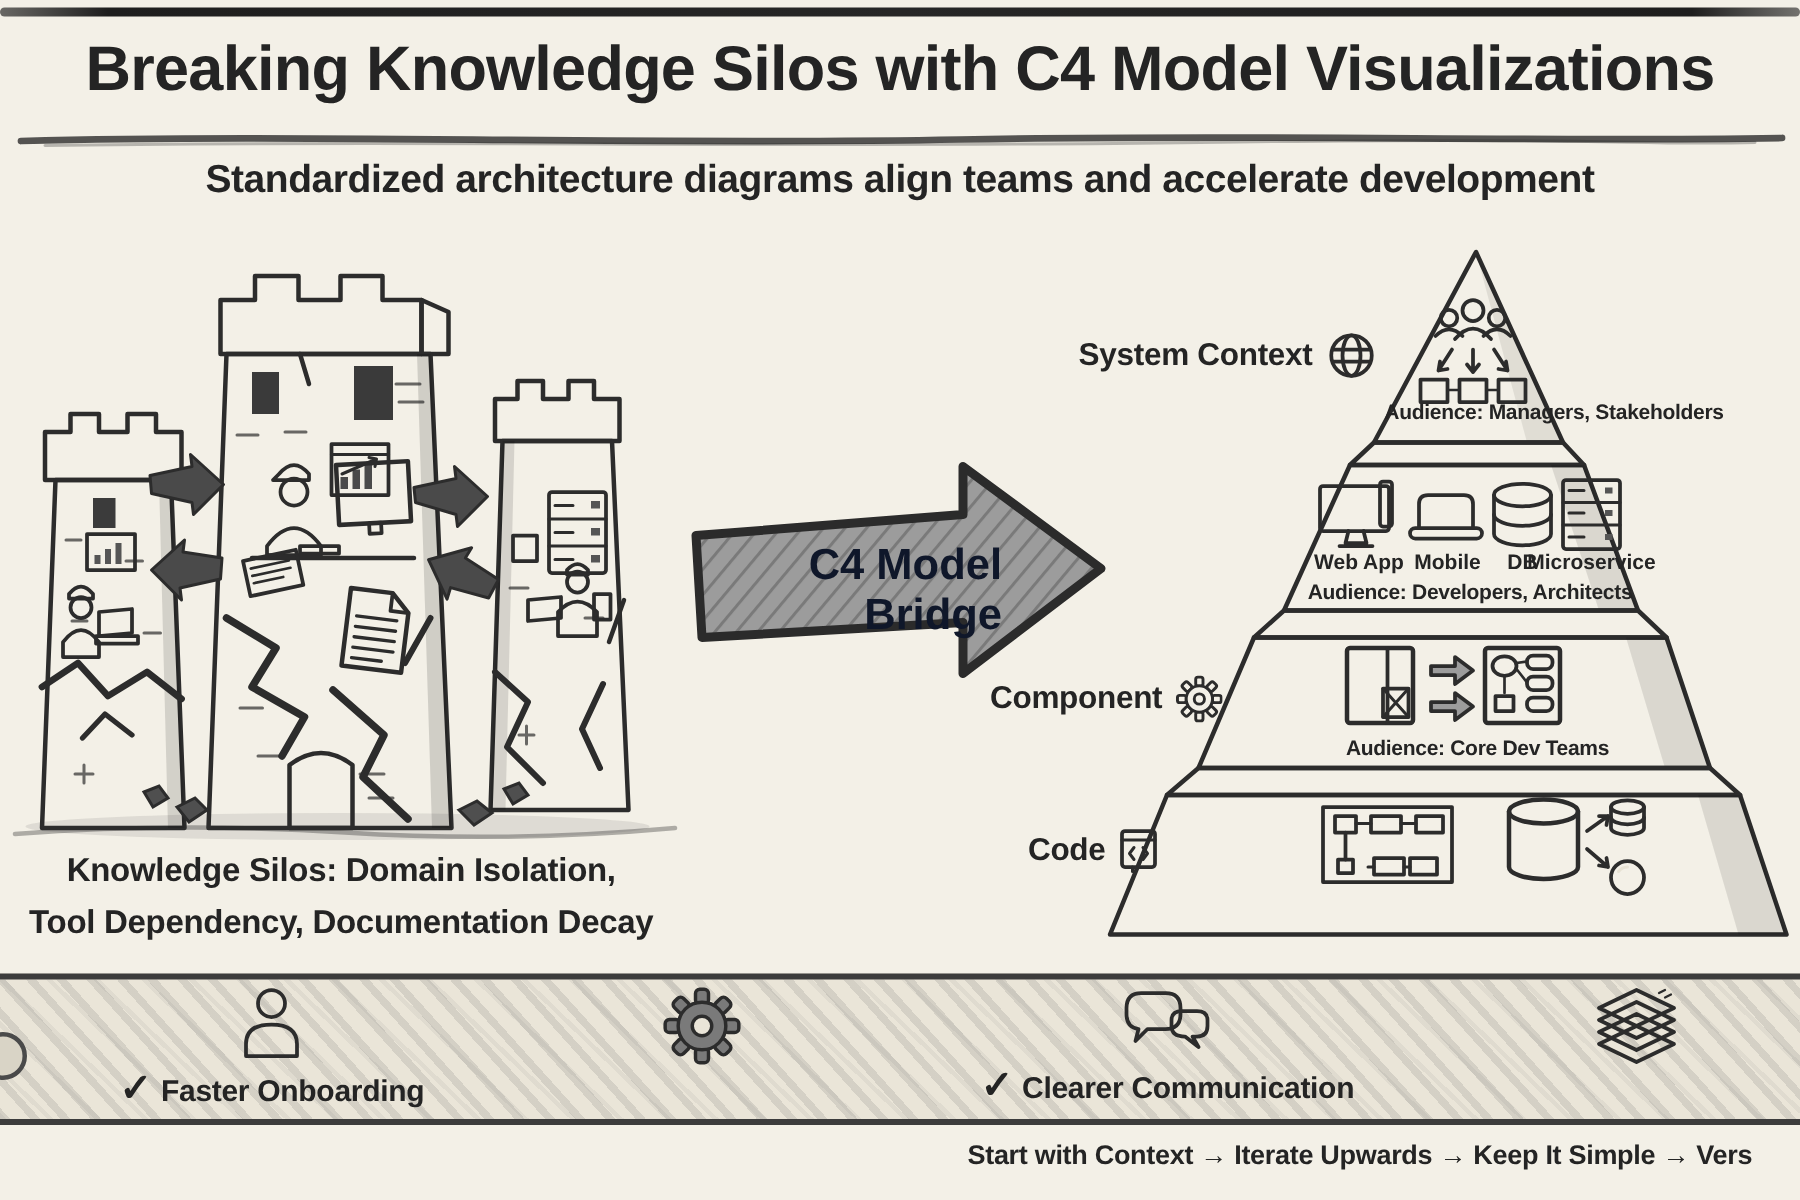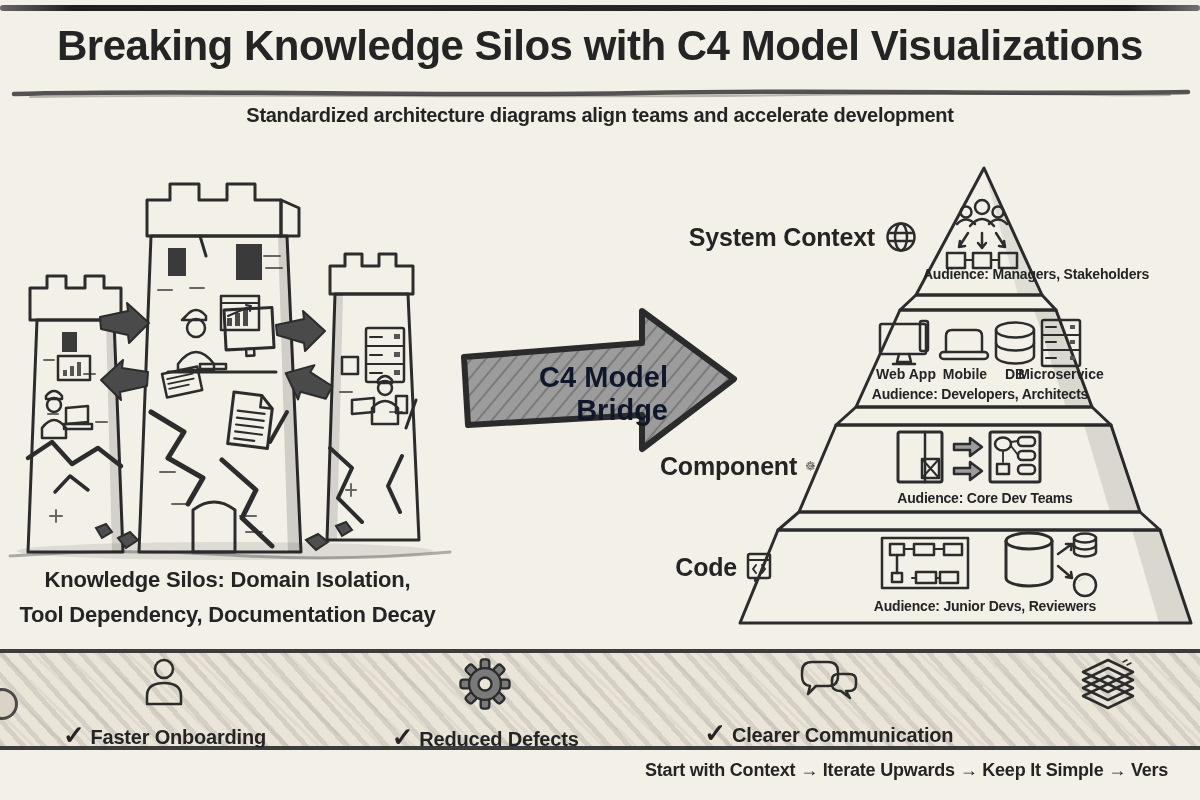--- a/index.html
+++ b/index.html
@@ -6,45 +6,45 @@
   body{width:1200px;height:800px;position:relative;overflow:hidden;
        background:#f3f0e7;font-family:"Liberation Sans",sans-serif;color:#242424;}
   .abs{position:absolute;}
   
   .top-line{top:5px;left:0;width:1200px;height:6px;border-radius:3px;
     background:linear-gradient(90deg,rgba(30,30,30,.65),#1e1e1e 6%,#262626 50%,#1e1e1e 94%,rgba(30,30,30,.6));}
   
   .title{top:22px;left:-40px;width:1280px;text-align:center;font-size:42px;font-weight:bold;
          letter-spacing:-.5px;white-space:nowrap;}
   .title-underline{top:86px;left:0;width:1200px;height:16px;}
-  .subtitle{top:104px;left:0;width:1200px;text-align:center;font-size:20px;font-weight:bold;
+  .subtitle{top:104px;left:0;width:1200px;text-align:center;font-size:26px;font-weight:bold;
             letter-spacing:-.3px;}
   
   .silos-art{top:160px;left:0;width:460px;height:400px;}
   .silos-caption{top:562px;left:0;width:455px;text-align:center;font-size:22px;
                  font-weight:bold;line-height:35px;letter-spacing:-.2px;}
   
   .bridge{top:295px;left:452px;width:292px;height:172px;}
   .bridge-label{top:66px;left:16px;width:200px;text-align:right;font-size:29px;font-weight:bold;
                 color:#0f172a;}
   
   .pyramid{top:160px;left:660px;width:540px;height:500px;}
   .pyr-label{display:flex;align-items:center;justify-content:flex-end;gap:9px;
-             font-size:25px;font-weight:bold;letter-spacing:-.2px;}
+             font-size:21px;font-weight:bold;letter-spacing:-.2px;}
   .aud{font-size:14px;font-weight:bold;text-align:center;letter-spacing:-.2px;white-space:nowrap;}
   .tier-item-label{font-size:14px;font-weight:bold;white-space:nowrap;transform:translateX(-50%);}
   
   .banner{top:649px;left:0;width:1200px;height:101px;box-sizing:border-box;
     border-top:4px solid #3c3c3c;border-bottom:4px solid #3c3c3c;
     background:
       repeating-linear-gradient(48deg,rgba(105,105,105,.17) 0 5px,rgba(0,0,0,0) 5px 15px),
       repeating-linear-gradient(44deg,rgba(130,130,130,.10) 0 3px,rgba(0,0,0,0) 3px 22px),
       #eae5d8;
     display:flex;justify-content:space-around;align-items:flex-start;}
-  .benefit{display:flex;flex-direction:column;align-items:center;padding-top:5px;gap:10px;}
+  .benefit{display:flex;flex-direction:column;align-items:center;padding-top:5px;}
   .benefit-label{font-size:20px;font-weight:bold;letter-spacing:-.2px;white-space:nowrap;margin-top:2px;}
   .benefit-label .chk{font-size:26px;margin-right:6px;}
   .banner-edge-circle{left:-14px;top:688px;width:26px;height:26px;border:3px solid #4a4a4a;
     border-radius:50%;background:#d9d4c6;}
   
   .footer{top:760px;left:645px;font-size:18px;font-weight:bold;white-space:nowrap;
           letter-spacing:-.2px;}
   svg .ink{stroke:#2c2c2c;fill:none;stroke-width:2.5;stroke-linecap:round;stroke-linejoin:round;}
   svg .ink3{stroke:#2c2c2c;fill:none;stroke-width:3;stroke-linecap:round;stroke-linejoin:round;}
 </style>
@@ -335,21 +335,20 @@
   </div>
 
   
   <div class="abs aud" style="left:250px;top:106px;width:252px;">Audience: Managers, Stakeholders</div>
   <span class="abs tier-item-label" style="left:246px;top:206px;">Web App</span>
   <span class="abs tier-item-label" style="left:305px;top:206px;">Mobile</span>
   <span class="abs tier-item-label" style="left:355px;top:206px;">DB</span>
   <span class="abs tier-item-label" style="left:401px;top:206px;">Microservice</span>
   <div class="abs aud" style="left:195px;top:226px;width:250px;">Audience: Developers, Architects</div>
   <div class="abs aud" style="left:220px;top:330px;width:210px;">Audience: Core Dev Teams</div>
-  <div class="abs aud" style="left:195px;top:438px;width:260px;">Audience: Junior Devs, Reviewers</div>
 </div>
 
 <div class="abs banner">
   <div class="benefit">
     <svg width="46" height="50" viewBox="0 0 46 50">
       <circle cx="23" cy="11" r="9" fill="#9b9b9b" class="ink"></circle>
       <path d="M6,46 V38 Q6,25 23,25 Q40,25 40,38 V46 Z" fill="#9b9b9b" class="ink"></path>
     </svg>
     <div class="benefit-label"><span class="chk">✓</span><span>Faster Onboarding</span></div>
   </div>
@@ -363,21 +362,20 @@
         <g transform="rotate(45,18,18)">
           <rect x="15" y="1" width="6" height="7" rx="2"></rect>
             <rect x="15" y="28" width="6" height="7" rx="2"></rect>
           <rect x="1" y="15" width="7" height="6" rx="2"></rect>
             <rect x="28" y="15" width="7" height="6" rx="2"></rect>
         </g>
         <circle cx="18" cy="18" r="11"></circle>
         <circle cx="18" cy="18" r="4.5" fill="#eae5d8"></circle>
       </g>
     </svg>
-    <div class="benefit-label"><span class="chk">✓</span><span>Reduced Defects</span></div>
   </div>
   <div class="benefit">
     <svg width="62" height="48" viewBox="0 0 62 48">
       <path d="M4,14 Q4,4 14,4 H30 Q40,4 40,14 V18 Q40,28 30,28 H18 L10,36 L12,28 Q4,27 4,18 Z" fill="#efeadd" class="ink"></path>
       <path d="M34,22 Q34,16 41,16 H51 Q58,16 58,22 V26 Q58,33 51,33 H48 L52,40 L43,33 Q34,33 34,26 Z" fill="#8f8f8f" class="ink"></path>
     </svg>
     <div class="benefit-label"><span class="chk">✓</span><span>Clearer Communication</span></div>
   </div>
   <div class="benefit">
     <svg width="58" height="52" viewBox="0 0 58 52">

